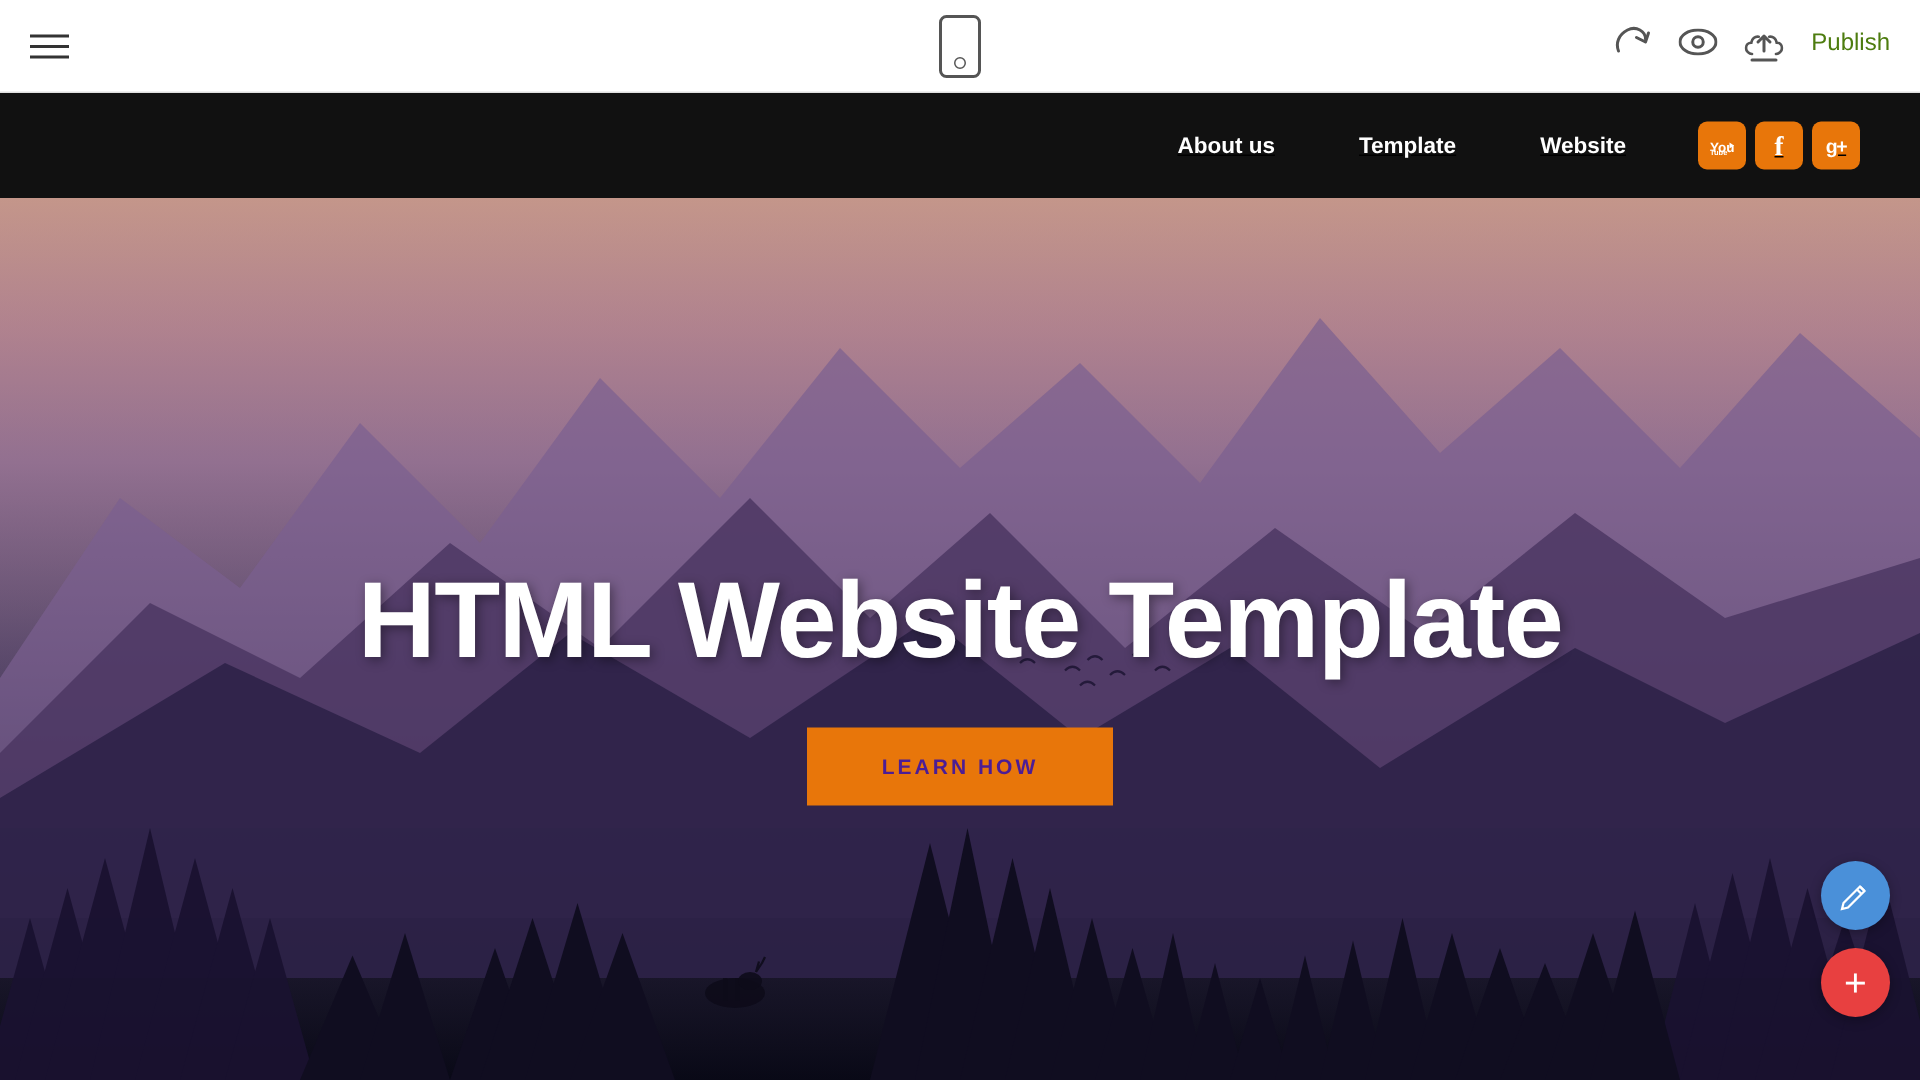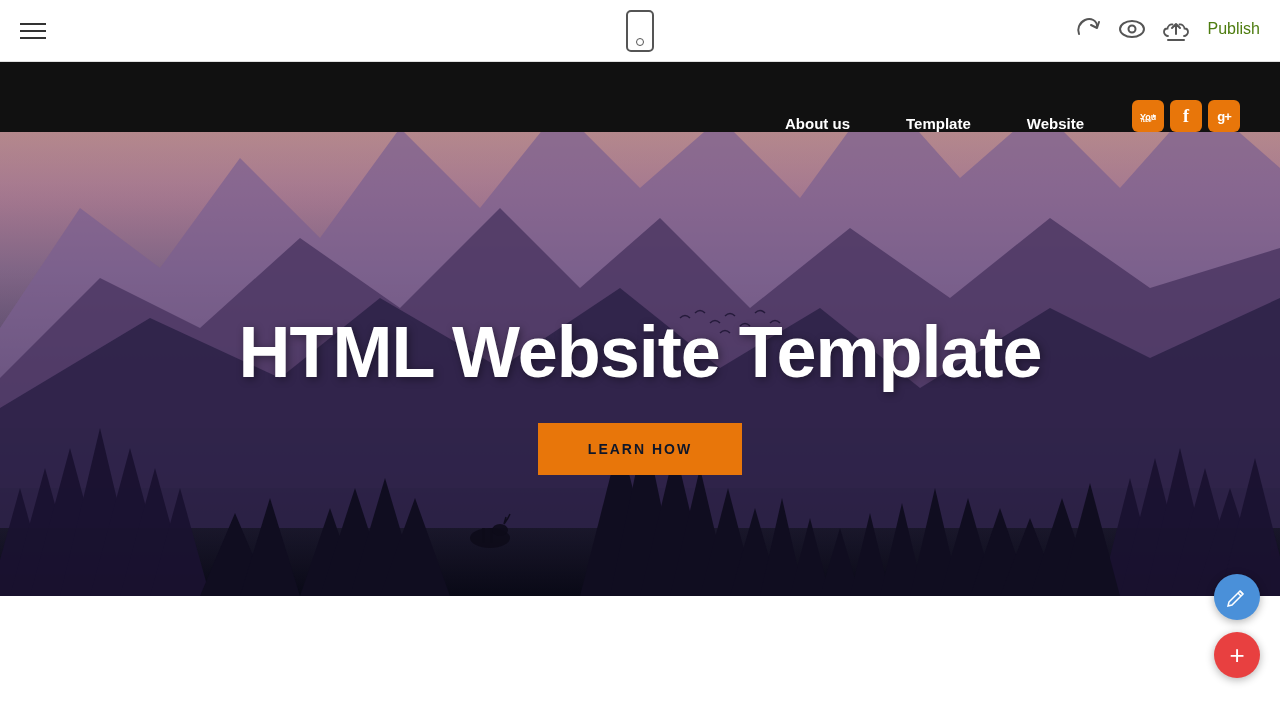--- a/index.html
+++ b/index.html
@@ -82,24 +82,25 @@
       color: #4d7c0f;
       font-weight: 500;
     }
 
     
     #navbar {
       width: 1280px;
       height: 70px;
       background: #111;
       display: flex;
-      align-items: flex-end;
+      align-items: center;
       justify-content: flex-end;
       padding: 0 40px;
       gap: 10px;
+      text-decoration: underline;
     }
     .nav-links {
       display: flex;
       align-items: center;
       gap: 0;
     }
     .nav-link {
       color: #fff;
       text-decoration: none;
       font-size: 15px;
@@ -125,21 +126,21 @@
       font-size: 14px;
       color: #fff;
     }
     .social-icon.youtube { background: #e8760a; font-size: 11px; font-weight: bold; }
     .social-icon.facebook { background: #e8760a; font-size: 16px; }
     .social-icon.gplus { background: #e8760a; font-size: 14px; }
 
     
     #hero {
       width: 1280px;
-      height: 464px;
+      height: 588px;
       position: relative;
       display: flex;
       align-items: center;
       justify-content: center;
       flex-direction: column;
       overflow: hidden;
     }
     .hero-bg {
       position: absolute;
       inset: 0;
@@ -166,21 +167,21 @@
       font-size: 72px;
       font-weight: 900;
       color: #fff;
       line-height: 1.1;
       text-shadow: 2px 2px 8px rgba(0,0,0,0.4);
       margin-bottom: 30px;
       letter-spacing: -1px;
     }
     .learn-how-btn {
       background: #e8760a;
-      color: #0f172a;
+      color: #4c1d95;
       border: none;
       padding: 18px 50px;
       font-size: 14px;
       font-weight: 700;
       letter-spacing: 2px;
       cursor: pointer;
       text-transform: uppercase;
     }
 
     

